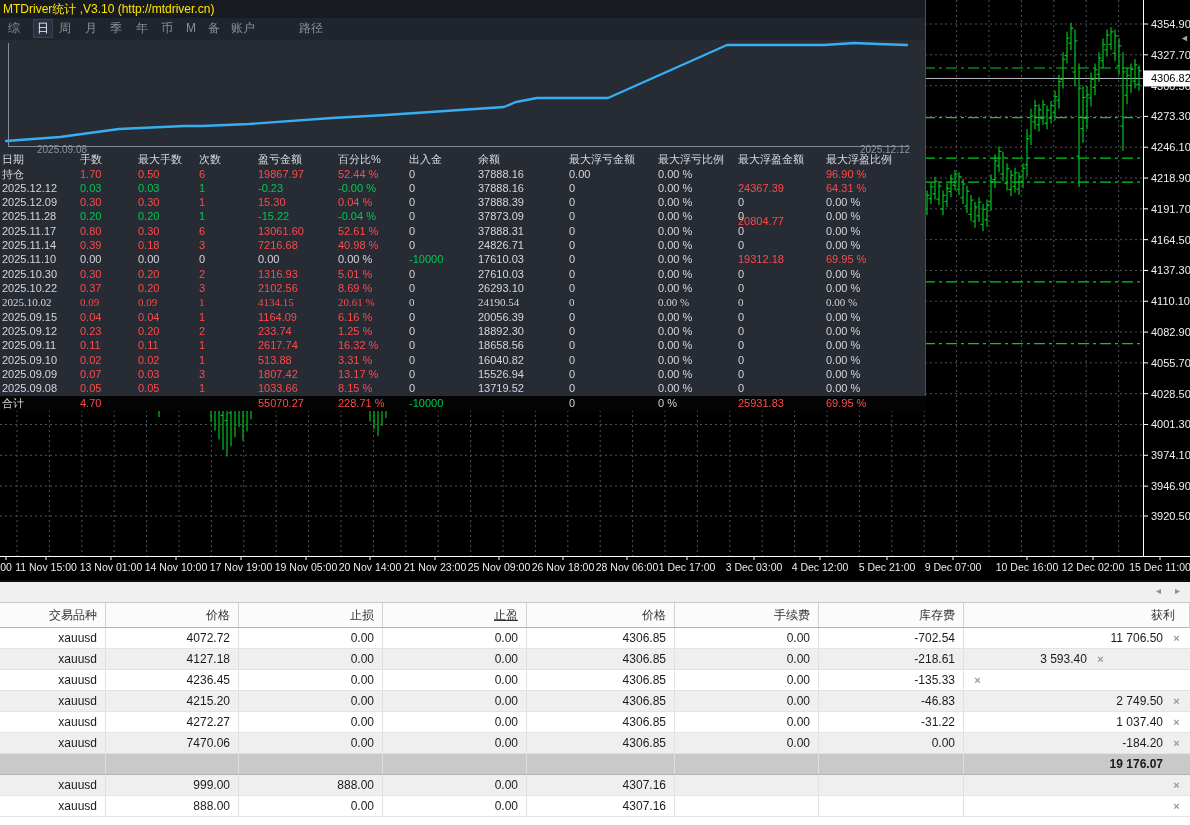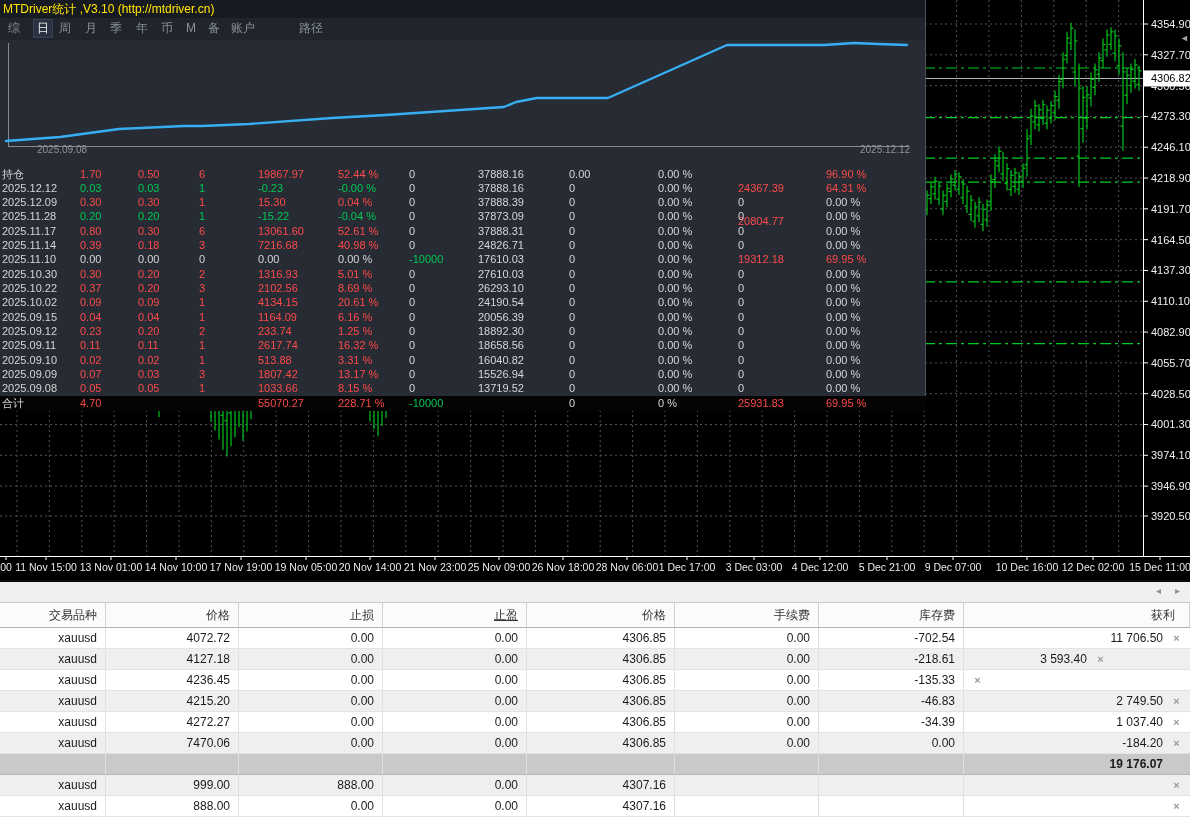--- a/index.html
+++ b/index.html
@@ -427,20 +427,34 @@
     <div id="eq-area">
       <svg id="eq-svg" width="926" height="112">
           <line x1="8.5" y1="3" x2="8.5" y2="106.5" stroke="#868b93" stroke-width="1"></line>
           <line x1="8" y1="106.5" x2="908" y2="106.5" stroke="#868b93" stroke-width="1"></line>
           <polyline points="6,101 60,97 119,89 184,86 202,86 249,84 332,78 386,75 445,71 504,67 516,62 537,58 608,58 727,5 824,5 854,3 878,4 907,5" fill="none" stroke="#38aef2" stroke-width="2.4" stroke-linejoin="round" stroke-linecap="round"></polyline>
         </svg>
       <div class="eq-date" style="left:37px">2025.09.08</div>
       <div class="eq-date" style="left:860px">2025.12.12</div>
     </div>
     <div id="stats">
+        <div class="srow" style="top: 0px;">
+          <span class="scell hdr" style="left: 2px;">日期</span>
+          <span class="scell hdr" style="left: 80px;">手数</span>
+          <span class="scell hdr" style="left: 138px;">最大手数</span>
+          <span class="scell hdr" style="left: 199px;">次数</span>
+          <span class="scell hdr" style="left: 258px;">盈亏金额</span>
+          <span class="scell hdr" style="left: 338px;">百分比%</span>
+          <span class="scell hdr" style="left: 409px;">出入金</span>
+          <span class="scell hdr" style="left: 478px;">余额</span>
+          <span class="scell hdr" style="left: 569px;">最大浮亏金额</span>
+          <span class="scell hdr" style="left: 658px;">最大浮亏比例</span>
+          <span class="scell hdr" style="left: 738px;">最大浮盈金额</span>
+          <span class="scell hdr" style="left: 826px;">最大浮盈比例</span>
+        </div>
         <div class="srow" style="top: 14.5px;">
           <span class="scell w" style="left: 2px;">持仓</span>
           <span class="scell r" style="left: 80px;">1.70</span>
           <span class="scell r" style="left: 138px;">0.50</span>
           <span class="scell r" style="left: 199px;">6</span>
           <span class="scell r" style="left: 258px;">19867.97</span>
           <span class="scell r" style="left: 338px;">52.44 %</span>
           <span class="scell w" style="left: 409px;">0</span>
           <span class="scell w" style="left: 478px;">37888.16</span>
           <span class="scell w" style="left: 569px;">0.00</span>
@@ -553,21 +567,21 @@
           <span class="scell r" style="left: 199px;">3</span>
           <span class="scell r" style="left: 258px;">2102.56</span>
           <span class="scell r" style="left: 338px;">8.69 %</span>
           <span class="scell w" style="left: 409px;">0</span>
           <span class="scell w" style="left: 478px;">26293.10</span>
           <span class="scell w" style="left: 569px;">0</span>
           <span class="scell w" style="left: 658px;">0.00 %</span>
           <span class="scell w" style="left: 738px;">0</span>
           <span class="scell w" style="left: 826px;">0.00 %</span>
         </div>
-        <div class="srow" style="top: 143.47px;">
+        <div class="srow" style="top: 143.47px; font-family: Liberation Serif, serif;">
           <span class="scell w" style="left: 2px;">2025.10.02</span>
           <span class="scell r" style="left: 80px;">0.09</span>
           <span class="scell r" style="left: 138px;">0.09</span>
           <span class="scell r" style="left: 199px;">1</span>
           <span class="scell r" style="left: 258px;">4134.15</span>
           <span class="scell r" style="left: 338px;">20.61 %</span>
           <span class="scell w" style="left: 409px;">0</span>
           <span class="scell w" style="left: 478px;">24190.54</span>
           <span class="scell w" style="left: 569px;">0</span>
           <span class="scell w" style="left: 658px;">0.00 %</span>
@@ -742,21 +756,21 @@
             <span class="xbtn">×</span>
           </div>
         </div>
         <div class="brow">
           <div class="bcell" style="width: 106px;">xauusd</div>
           <div class="bcell" style="width: 133px;">4272.27</div>
           <div class="bcell" style="width: 144px;">0.00</div>
           <div class="bcell" style="width: 144px;">0.00</div>
           <div class="bcell" style="width: 148px;">4306.85</div>
           <div class="bcell" style="width: 144px;">0.00</div>
-          <div class="bcell" style="width: 145px;">-34.39</div>
+          <div class="bcell" style="width: 145px;">-31.22</div>
           <div class="bcell last" style="width: 226px;">
             <span class="val">1 037.40</span>
             <span class="xbtn">×</span>
           </div>
         </div>
         <div class="brow alt">
           <div class="bcell" style="width: 106px;">xauusd</div>
           <div class="bcell" style="width: 133px;">7470.06</div>
           <div class="bcell" style="width: 144px;">0.00</div>
           <div class="bcell" style="width: 144px;">0.00</div>

